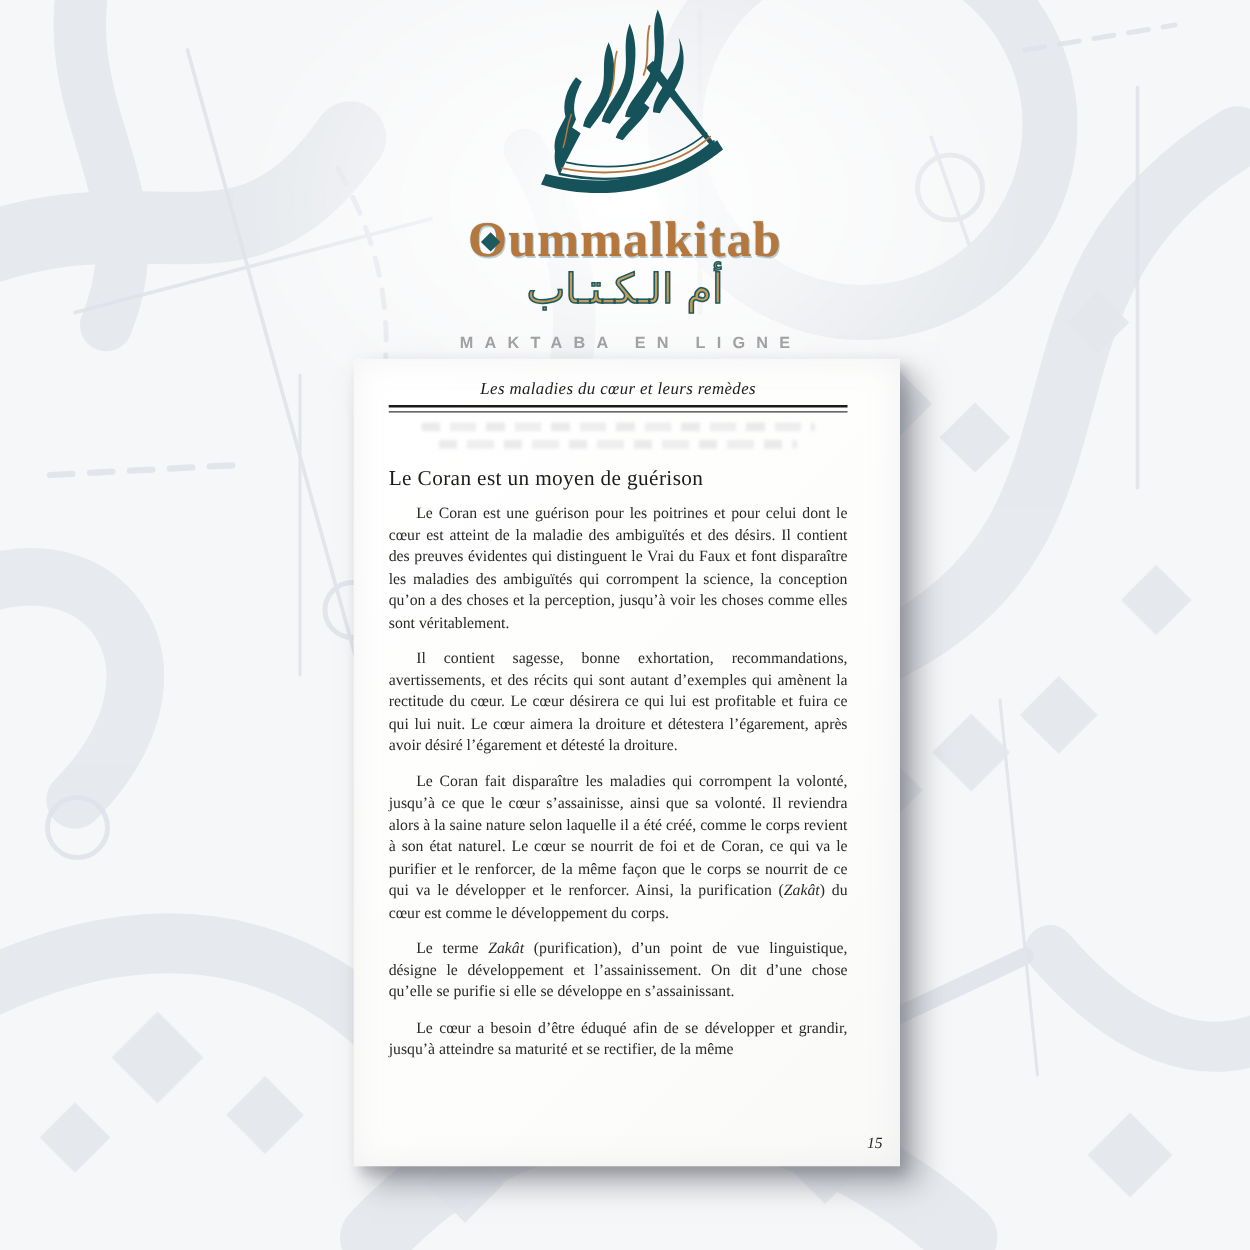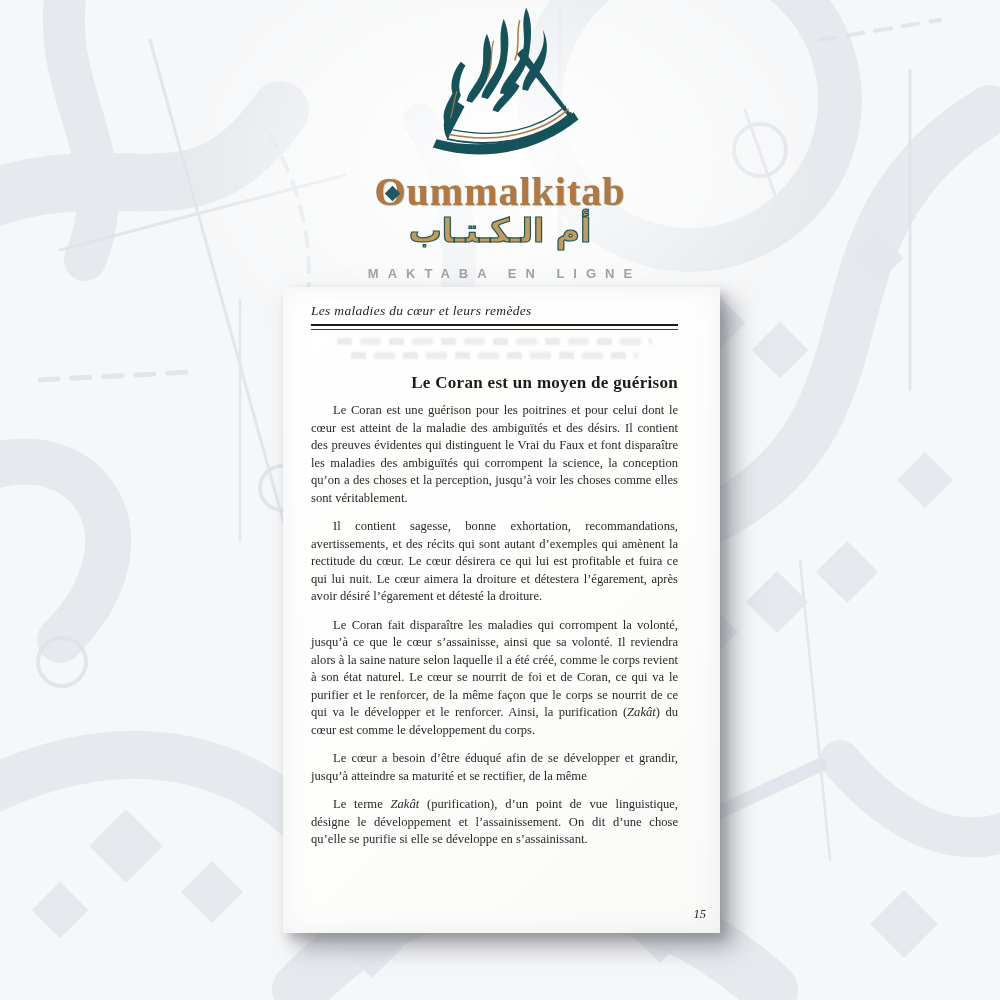--- a/index.html
+++ b/index.html
@@ -25,21 +25,21 @@
     text-shadow:0 0 1px rgba(40,90,95,.55), 1px 1px 0 rgba(30,80,85,.25);
     position:relative;display:inline-block;
   }
   .o-diamond{
     position:absolute;width:11px;height:11px;background:#1d5a60;
     transform:rotate(45deg);pointer-events:none;
   }
   .brand-arabic{
     direction:rtl;
     font-family:"DejaVu Sans",sans-serif;
-    font-weight:700;font-size:33px;line-height:1.15;
+    font-weight:400;font-size:33px;line-height:1.15;
     color:#c79a58;
     -webkit-text-stroke:1.2px #1d5a60;
     text-shadow:0 0 1px #1d5a60;
     margin-top:0px;
   }
   .brand-tagline{
     font-family:"Liberation Sans","DejaVu Sans",sans-serif;
     font-weight:700;font-size:13px;color:#a2a2a4;
     letter-spacing:9px;margin-top:16px;text-indent:9px;
   }
@@ -47,34 +47,34 @@
   .book-page{
     position:absolute;left:283px;top:287px;width:437px;height:646px;z-index:3;
     background:linear-gradient(135deg,#ffffff 0%,#fdfdfc 60%,#f9f9f8 100%);
     box-shadow:14px 14px 22px rgba(108,110,118,.55),5px 6px 9px rgba(108,110,118,.35),
                inset 0 0 26px rgba(170,172,178,.14);
     box-sizing:border-box;
     padding:16px 42px 0 28px;
     color:#262524;
   }
   .running-head{
-    text-align:left;font-style:italic;font-size:13.5px;letter-spacing:.3px;
+    text-align:center;font-style:italic;font-size:13.5px;letter-spacing:.3px;
     color:#1f1e1d;margin:0 0 5px 0;
   }
   .head-rule{
     height:3px;margin:0 0 8px 0;
     border-top:2px solid #1b1a19;border-bottom:1px solid #3a3938;
   }
   .ghost-line{
     height:7px;margin:7px auto 0 auto;border-radius:2px;
     background:repeating-linear-gradient(90deg,rgba(70,72,82,.11) 0 15px,rgba(70,72,82,0) 15px 23px,rgba(70,72,82,.09) 23px 44px,rgba(70,72,82,0) 44px 52px);
     filter:blur(1.1px);
   }
   .chapter-title{
-    text-align:right;font-weight:700;font-size:17px;letter-spacing:.3px;
+    text-align:left;font-weight:400;font-size:17px;letter-spacing:.3px;
     color:#1c1b1a;margin:14px 0 9px 0;
   }
   .body-para{
     font-size:12.6px;line-height:17.5px;text-align:justify;
     text-indent:22px;margin:0 0 11px 0;color:#2a2928;
   }
   .body-para em{font-style:italic;}
   .page-number{
     position:absolute;left:0;right:14px;bottom:11px;text-align:right;
     font-size:12.5px;font-style:italic;color:#2a2928;
@@ -177,18 +177,18 @@
 
   <div class="ghost-line" style="width:86%"></div>
   <div class="ghost-line" style="width:78%"></div>
 
   <h2 class="chapter-title">Le Coran est un moyen de guérison</h2>
 
   <div id="paragraphs">
       <p class="body-para"><span>Le Coran est une guérison pour les poitrines et pour celui dont le cœur est atteint de la maladie des ambiguïtés et des désirs. Il contient des preuves évidentes qui distinguent le Vrai du Faux et font disparaître les maladies des ambiguïtés qui corrompent la science, la conception qu’on a des choses et la perception, jusqu’à voir les choses comme elles sont véritablement.</span></p>
       <p class="body-para"><span>Il contient sagesse, bonne exhortation, recommandations, avertissements, et des récits qui sont autant d’exemples qui amènent la rectitude du cœur. Le cœur désirera ce qui lui est profitable et fuira ce qui lui nuit. Le cœur aimera la droiture et détestera l’égarement, après avoir désiré l’égarement et détesté la droiture.</span></p>
       <p class="body-para"><span>Le Coran fait disparaître les maladies qui corrompent la volonté, jusqu’à ce que le cœur s’assainisse, ainsi que sa volonté. Il reviendra alors à la saine nature selon laquelle il a été créé, comme le corps revient à son état naturel. Le cœur se nourrit de foi et de Coran, ce qui va le purifier et le renforcer, de la même façon que le corps se nourrit de ce qui va le développer et le renforcer. Ainsi, la purification (</span><em>Zakât</em><span>) du cœur est comme le développement du corps.</span></p>
+      <p class="body-para"><span>Le terme </span><em>Zakât</em><span> (purification), d’un point de vue linguistique, désigne le développement et l’assainissement. On dit d’une chose qu’elle se purifie si elle se développe en s’assainissant.</span></p>
       <p class="body-para"><span>Le cœur a besoin d’être éduqué afin de se développer et grandir, jusqu’à atteindre sa maturité et se rectifier, de la même</span></p>
-      <p class="body-para"><span>Le terme </span><em>Zakât</em><span> (purification), d’un point de vue linguistique, désigne le développement et l’assainissement. On dit d’une chose qu’elle se purifie si elle se développe en s’assainissant.</span></p>
     </div>
 
   <div class="page-number">15</div>
 </article>
 
 </body></html>

